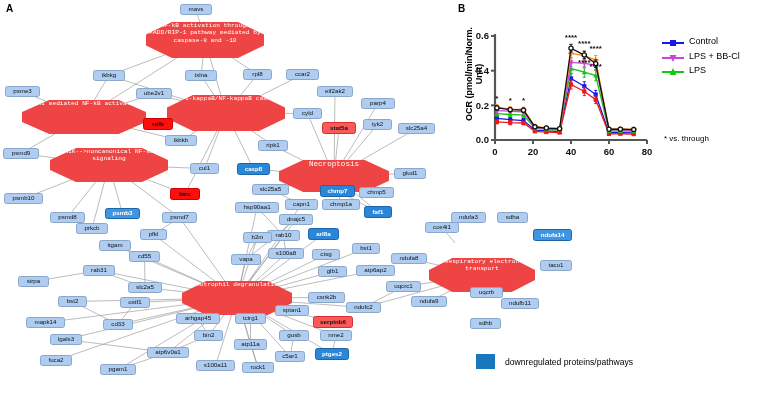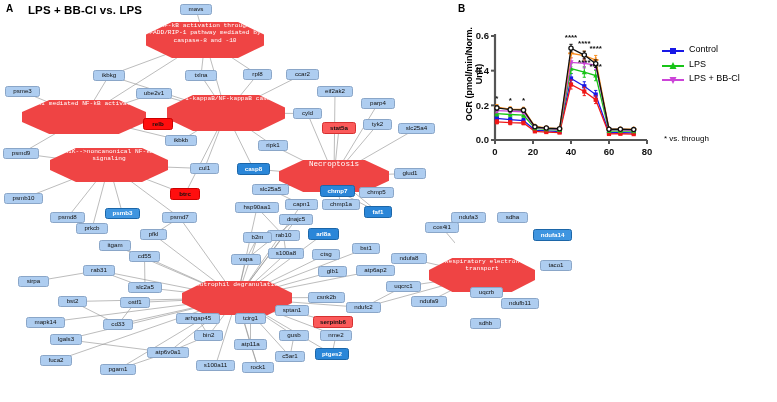--- a/index.html
+++ b/index.html
@@ -33,38 +33,37 @@
   #chart-title{position:absolute;left:30px;top:8px;width:200px;text-align:center;
                font-size:11px;font-weight:bold;}
   #plot-wrap{position:absolute;left:0;top:22px;width:200px;height:150px;}
   #plot-svg{width:200px;height:150px;display:block;}
   #ylabel{position:absolute;left:-36px;top:42px;width:110px;text-align:center;
           transform:rotate(-90deg);transform-origin:center;
           font-size:9px;font-weight:bold;}
   #xlabel{position:absolute;left:30px;top:168px;width:160px;text-align:center;
           font-size:9.5px;font-weight:bold;}
 
-  #legend{position:absolute;left:205px;top:42px;width:118px;}
+  #legend{position:absolute;left:205px;top:34px;width:118px;}
   .leg-row{display:flex;align-items:center;height:14.5px;}
   .leg-mark{width:26px;height:12px;flex:0 0 26px;position:relative;}
   .leg-label{font-size:9px;margin-left:3px;white-space:nowrap;}
   #leg-note{position:absolute;left:209px;top:134px;font-size:8px;}
 
   
   #colorlegend{position:absolute;left:475px;top:352px;}
   .cl-row{display:flex;align-items:center;height:19px;}
   .cl-sw{width:19px;height:15px;flex:0 0 19px;border:1px solid #ffffff;}
   .cl-txt{font-size:8.6px;margin-left:9px;}
 </style>
 </head>
 <body>
 
 <div id="panelA">
   <div id="panelA-letter">A</div>
-  <div id="panelA-title">LPS + BB-Cl vs. LPS</div>
   <svg id="net-svg">
       <line x1="196" y1="9.5" x2="205" y2="40" stroke="#8e8e8e" stroke-width="0.6"></line>
       <line x1="205" y1="40" x2="109" y2="75.5" stroke="#8e8e8e" stroke-width="0.6"></line>
       <line x1="205" y1="40" x2="201" y2="75.5" stroke="#8e8e8e" stroke-width="0.6"></line>
       <line x1="205" y1="40" x2="257.5" y2="74.5" stroke="#8e8e8e" stroke-width="0.6"></line>
       <line x1="205" y1="40" x2="226" y2="113" stroke="#8e8e8e" stroke-width="0.6"></line>
       <line x1="205" y1="40" x2="84" y2="117" stroke="#8e8e8e" stroke-width="0.6"></line>
       <line x1="109" y1="75.5" x2="84" y2="117" stroke="#8e8e8e" stroke-width="0.6"></line>
       <line x1="109" y1="75.5" x2="226" y2="113" stroke="#8e8e8e" stroke-width="0.6"></line>
       <line x1="201" y1="75.5" x2="226" y2="113" stroke="#8e8e8e" stroke-width="0.6"></line>
@@ -809,30 +808,34 @@
   <div id="legend">
       <div class="leg-row">
         <div class="leg-mark"><svg width="26" height="12" viewBox="0 0 26 12">
             <line x1="2" y1="6" x2="24" y2="6" stroke="#1818e6" stroke-width="2"></line>
             <rect x="10" y="3" width="6" height="6" fill="#1818e6"></rect>
           </svg></div>
         <div class="leg-label">Control</div>
       </div>
       <div class="leg-row">
         <div class="leg-mark"><svg width="26" height="12" viewBox="0 0 26 12">
+            <line x1="2" y1="6" x2="24" y2="6" stroke="#cc44d8" stroke-width="2"></line>
+            <polygon points="13,10 9.5,3 16.5,3" fill="#cc44d8"></polygon>
+          </svg></div>
+        <div class="leg-label">LPS + BB-Cl</div>
+      </div>
+      <div class="leg-row">
+        <div class="leg-mark"><svg width="26" height="12" viewBox="0 0 26 12">
             <line x1="2" y1="6" x2="24" y2="6" stroke="#18c418" stroke-width="2"></line>
             <polygon points="13,2 9.5,9 16.5,9" fill="#18c418"></polygon>
           </svg></div>
         <div class="leg-label">LPS</div>
       </div>
-      <div class="leg-row">
-        <div class="leg-mark"><svg width="26" height="12" viewBox="0 0 26 12">
-            <line x1="2" y1="6" x2="24" y2="6" stroke="#cc44d8" stroke-width="2"></line>
-            <polygon points="13,10 9.5,3 16.5,3" fill="#cc44d8"></polygon>
-          </svg></div>
-        <div class="leg-label">LPS + BB-Cl</div>
-      </div>
     </div>
   <div id="leg-note">* vs. through</div>
 </div>
 
 <div id="colorlegend">
+    <div class="cl-row">
+      <div class="cl-sw" style="background: rgb(24, 120, 190);"></div>
+      <div class="cl-txt">downregulated proteins/pathways</div>
+    </div>
   </div>
 
 </body></html>

